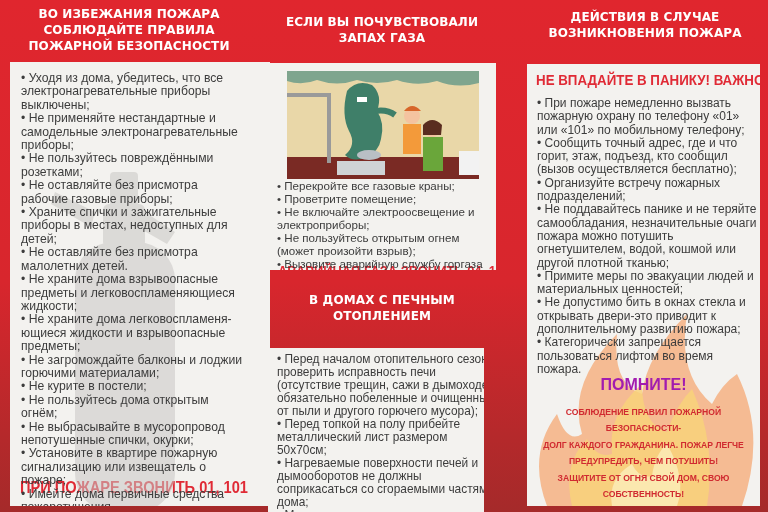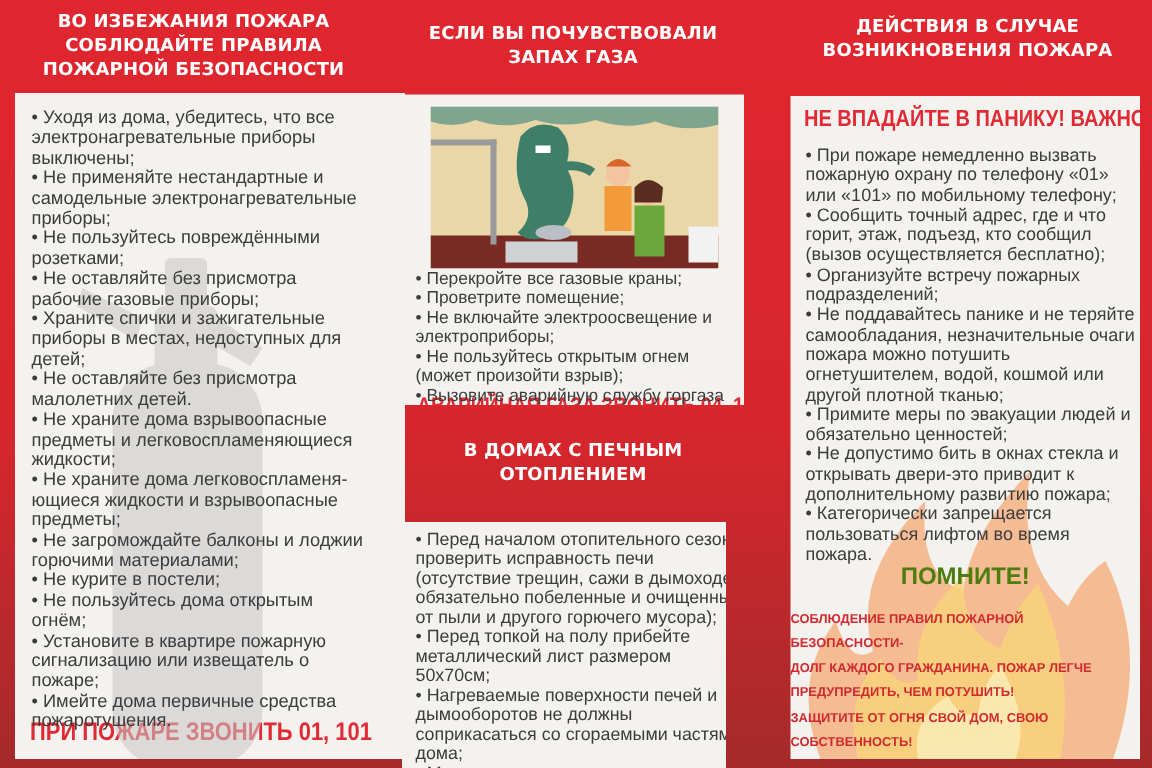--- a/index.html
+++ b/index.html
@@ -61,25 +61,25 @@
   #panel-stove { left: 268px; top: 348px; width: 216px; height: 168px; }
   #panel-stove .bullets { position: absolute; left: 9px; top: 5px; width: 218px; font-size: 11.9px; line-height: 13px; }
 
   
   #panel-right { left: 527px; top: 64px; width: 233px; height: 442px; }
   #right-header { position: absolute; left: 9px; top: 7px; font-size: 15.5px; }
   #panel-right .bullets { position: absolute; left: 10px; top: 33px; width: 222px; font-size: 12px; line-height: 13.3px; }
   #flame { position: absolute; left: 0; top: 250px; width: 233px; height: 192px; z-index: 1; }
   #remember-title {
     position: absolute; left: 0; width: 233px; top: 312px; text-align: center;
-    color: #4d7c0f; font-weight: bold; font-size: 16px; z-index: 2;
+    color: #a21caf; font-weight: bold; font-size: 16px; z-index: 2;
     font-family: "Liberation Sans", sans-serif;
   }
   #remember-text {
-    position: absolute; left: 0; width: 233px; top: 340px; z-index: 2;
+    position: absolute; left: 0; width: 233px; top: 340px; text-align: center; z-index: 2;
     color: #d02a30; font-weight: bold; font-size: 8.6px; line-height: 16.4px;
     font-family: "Liberation Sans", sans-serif;
   }
   #remember-text span { display: block; }
 </style>
 </head>
 <body>
 
 <div class="col-title" style="left:14px; top:6px; width:230px;">ВО ИЗБЕЖАНИЯ ПОЖАРА СОБЛЮДАЙТЕ ПРАВИЛА ПОЖАРНОЙ БЕЗОПАСНОСТИ</div>
 
@@ -98,20 +98,21 @@
     <li>Не применяйте нестандартные и самодельные электронагревательные приборы;</li>
     <li>Не пользуйтесь повреждёнными розетками;</li>
     <li>Не оставляйте без присмотра рабочие газовые приборы;</li>
     <li>Храните спички и зажигательные приборы в местах, недоступных для детей;</li>
     <li>Не оставляйте без присмотра малолетних детей.</li>
     <li>Не храните дома взрывоопасные предметы и легковоспламеняющиеся жидкости;</li>
     <li>Не храните дома легковоспламеня-ющиеся жидкости и взрывоопасные предметы;</li>
     <li>Не загромождайте балконы и лоджии горючими материалами;</li>
     <li>Не курите в постели;</li>
     <li>Не пользуйтесь дома открытым огнём;</li>
+    <li>Не выбрасывайте в мусоропровод непотушенные спички, окурки;</li>
     <li>Установите в квартире пожарную сигнализацию или извещатель о пожаре;</li>
     <li>Имейте дома первичные средства пожаротушения.</li>
   </ul>
   <div class="red-note" id="left-footer">ПРИ ПОЖАРЕ ЗВОНИТЬ 01, 101</div>
 </div>
 
 <div class="col-title" style="left:272px; top:14px; width:220px;">ЕСЛИ ВЫ ПОЧУВСТВОВАЛИ ЗАПАХ ГАЗА</div>
 
 <div class="panel" id="panel-gas">
   <svg id="gas-illustration" viewBox="0 0 192 108" preserveAspectRatio="none">
@@ -162,21 +163,21 @@
   <svg id="flame" viewBox="0 0 233 192" preserveAspectRatio="none">
     <path d="M20 192 Q0 140 30 100 Q40 130 55 120 Q40 70 90 20 Q85 70 115 80 Q120 40 160 0 Q150 60 185 90 Q195 70 210 60 Q240 120 215 192 Z" fill="#f5b183" opacity="0.85"></path>
     <path d="M45 192 Q35 150 60 125 Q70 145 85 140 Q80 100 115 70 Q115 110 140 118 Q150 90 165 75 Q190 130 180 192 Z" fill="#f8d27a" opacity="0.85"></path>
     <path d="M85 192 Q80 165 105 150 Q112 165 125 162 Q128 140 140 130 Q160 165 150 192 Z" fill="#fbeab5" opacity="0.9"></path>
   </svg>
   <ul class="bullets">
     <li>При пожаре немедленно вызвать пожарную охрану по телефону «01» или «101» по мобильному телефону;</li>
     <li>Сообщить точный адрес, где и что горит, этаж, подъезд, кто сообщил (вызов осуществляется бесплатно);</li>
     <li>Организуйте встречу пожарных подразделений;</li>
     <li>Не поддавайтесь панике и не теряйте самообладания, незначительные очаги пожара можно потушить огнетушителем, водой, кошмой или другой плотной тканью;</li>
-    <li>Примите меры по эвакуации людей и обязательно ценностей;</li>
+    <li>Примите меры по эвакуации людей и материальных ценностей;</li>
     <li>Не допустимо бить в окнах стекла и открывать двери-это приводит к дополнительному развитию пожара;</li>
     <li>Категорически запрещается пользоваться лифтом во время пожара.</li>
   </ul>
   <div id="remember-title">ПОМНИТЕ!</div>
   <div id="remember-text">
     <span>СОБЛЮДЕНИЕ ПРАВИЛ ПОЖАРНОЙ БЕЗОПАСНОСТИ-</span>
     <span>ДОЛГ КАЖДОГО ГРАЖДАНИНА. ПОЖАР ЛЕГЧЕ</span>
     <span>ПРЕДУПРЕДИТЬ, ЧЕМ ПОТУШИТЬ!</span>
     <span>ЗАЩИТИТЕ ОТ ОГНЯ СВОЙ ДОМ, СВОЮ</span>
     <span>СОБСТВЕННОСТЬ!</span>

